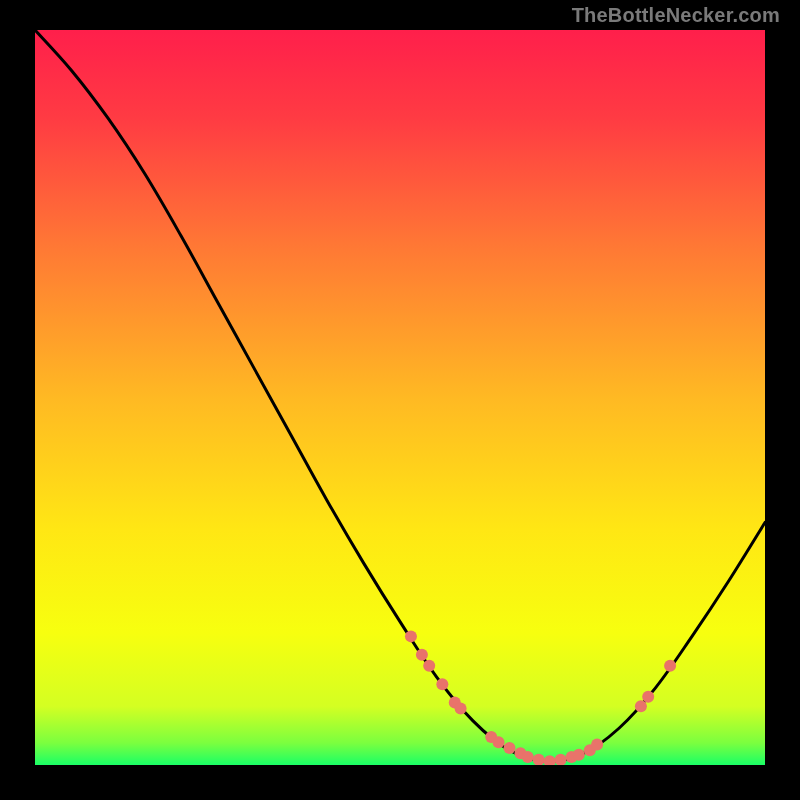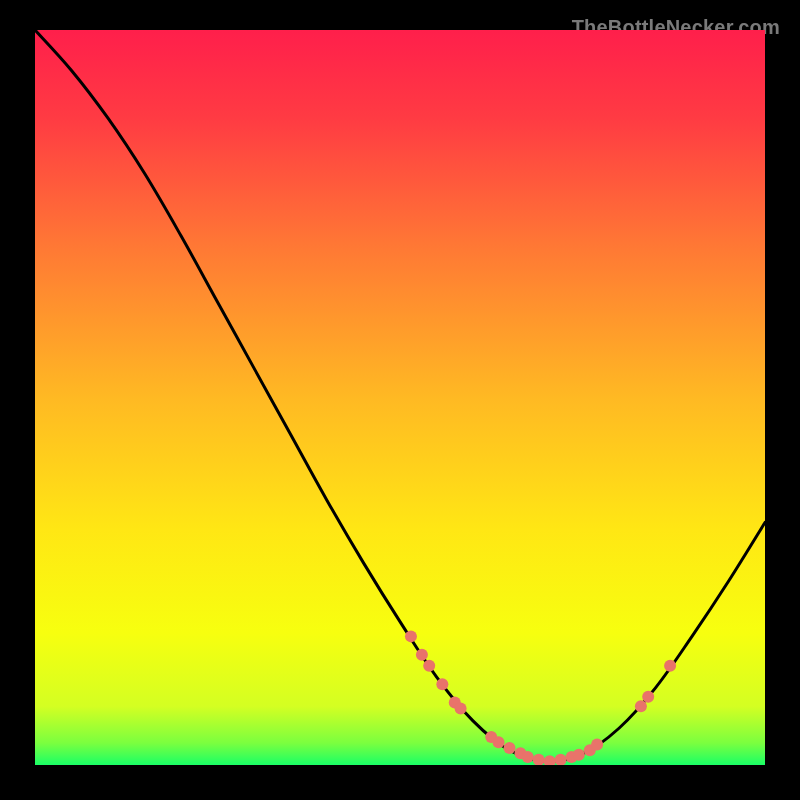--- a/index.html
+++ b/index.html
@@ -1,20 +1,20 @@
 <!DOCTYPE html>
 <html><head>
 <meta charset="utf-8">
 <style>
   * { margin: 0; padding: 0; box-sizing: border-box; }
   html, body { width: 800px; height: 800px; background: #000; overflow: hidden; }
   .wrap { position: relative; width: 800px; height: 800px; }
   .attribution {
     position: absolute;
-    top: 16px;
+    top: 4px;
     right: 20px;
     font-family: Arial, Helvetica, sans-serif;
     font-size: 20px;
     font-weight: 600;
     color: #7a7a7a;
     letter-spacing: 0.2px;
   }
   .plot {
     position: absolute;
     left: 35px;

